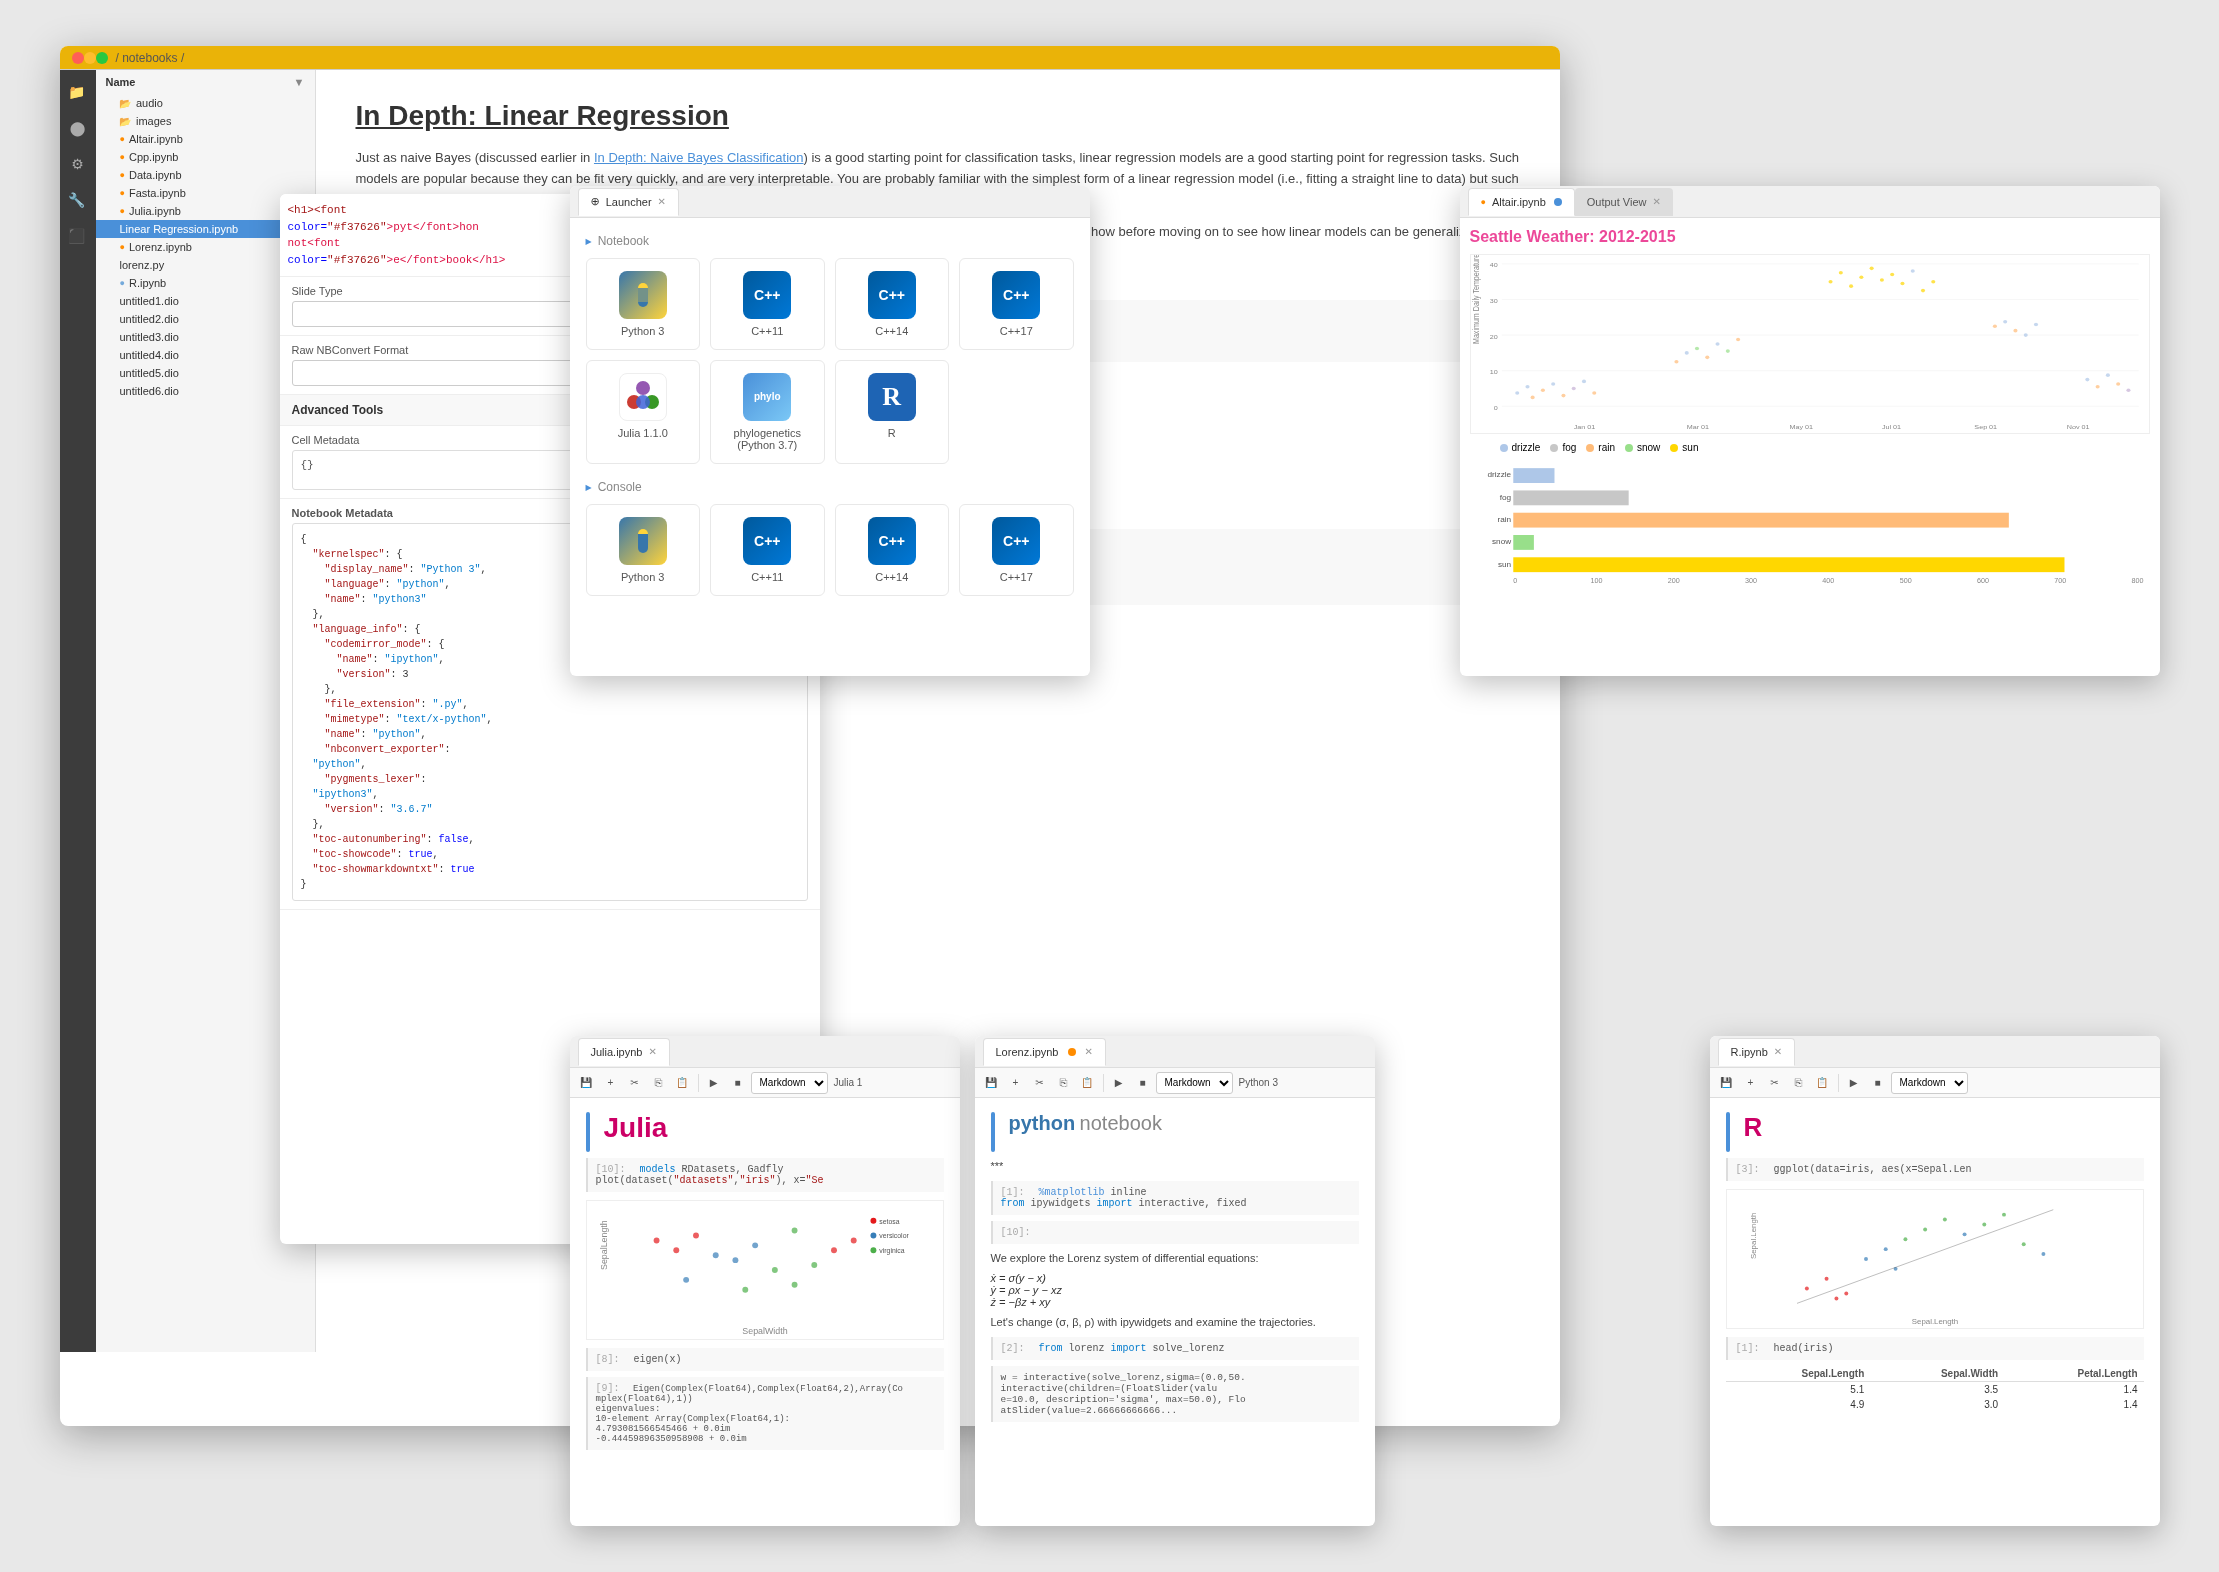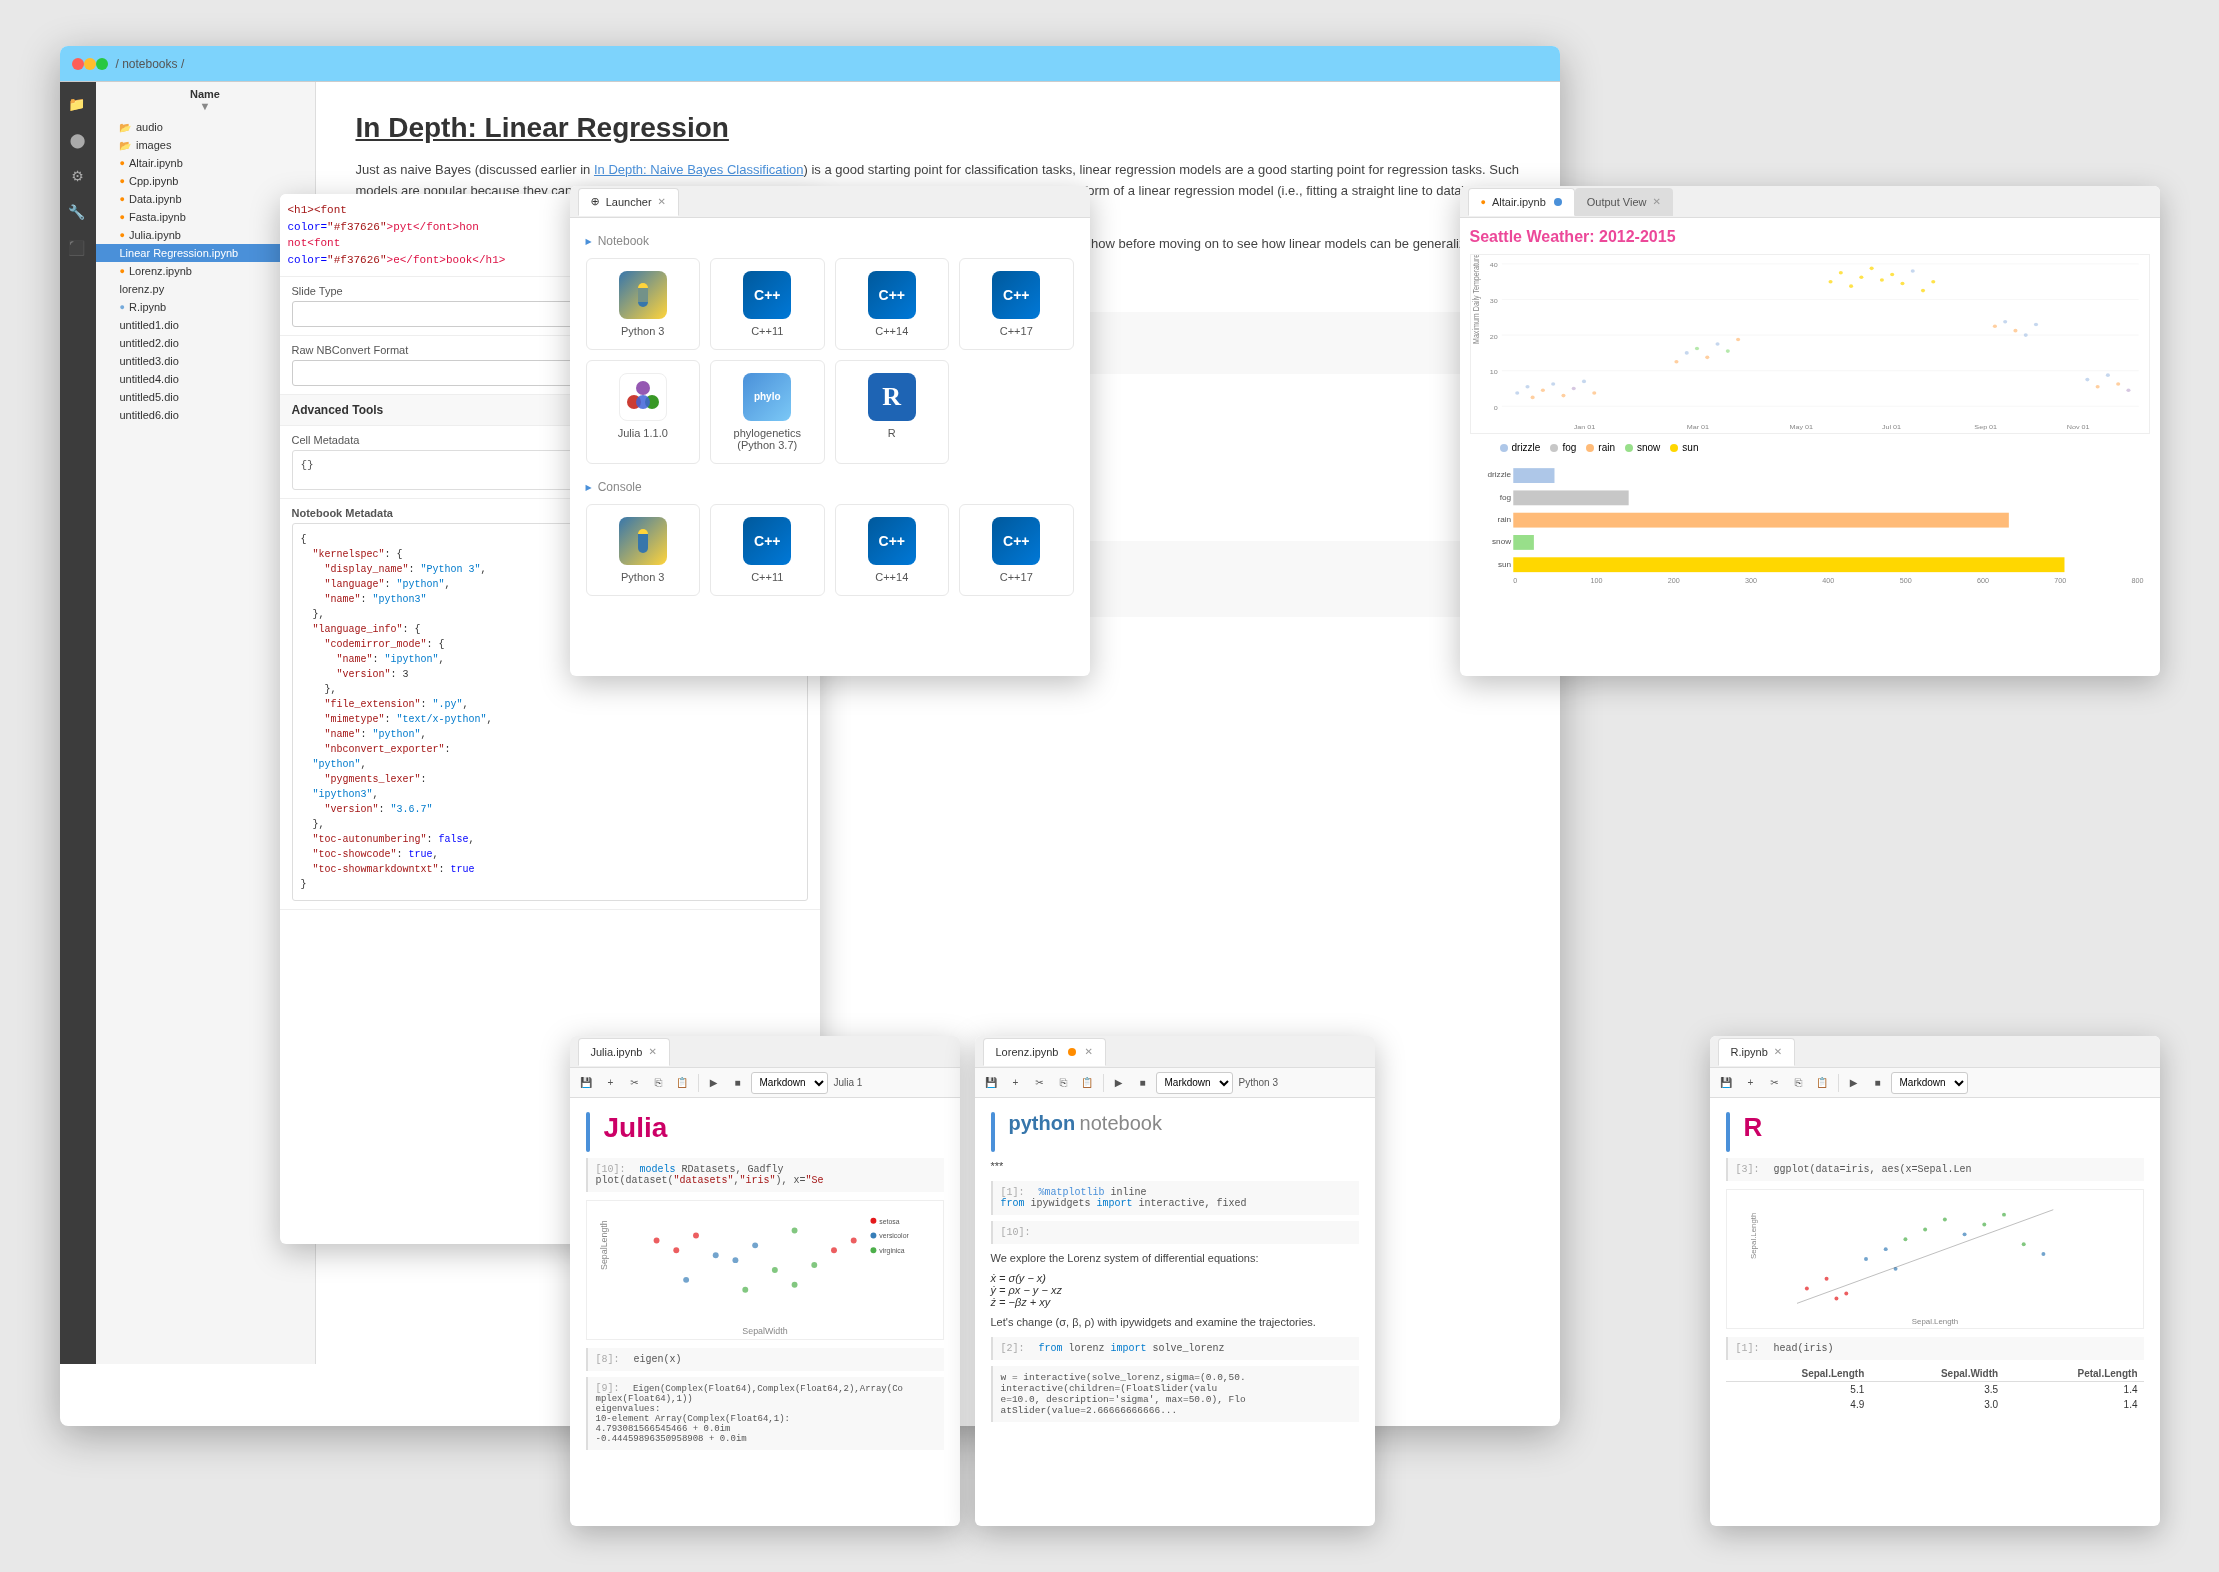--- a/index.html
+++ b/index.html
@@ -27,22 +27,22 @@
       top: 0;
       width: 1500px;
       height: 1380px;
       background: #fff;
       border-radius: 8px;
       box-shadow: 0 10px 40px rgba(0,0,0,0.3);
       overflow: hidden;
     }
 
     .titlebar {
-      height: 36px;
-      background: #7dd3fc;
+      height: 24px;
+      background: #eab308;
       display: flex;
       align-items: center;
       padding: 0 12px;
       gap: 0;
       border-bottom: 1px solid #ccc;
     }
     .titlebar-btn {
       width: 12px; height: 12px;
       border-radius: 50%;
       display: inline-block;
@@ -84,23 +84,22 @@
       background: #f5f5f5;
       border-right: 1px solid #ddd;
       overflow-y: auto;
     }
     .sidebar-header {
       padding: 6px 10px;
       font-size: 11px;
       font-weight: bold;
       color: #333;
       display: flex;
-      justify-content: flex-end;
-      align-items: center;
-      flex-direction: column;
+      justify-content: space-between;
+      align-items: center;
     }
     .sidebar-item {
       padding: 3px 10px 3px 24px;
       font-size: 11px;
       color: #333;
       cursor: pointer;
       display: flex;
       align-items: center;
       gap: 4px;
     }

